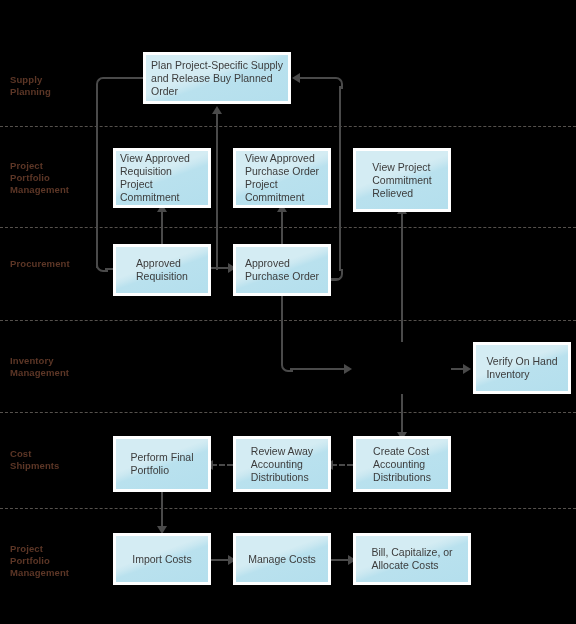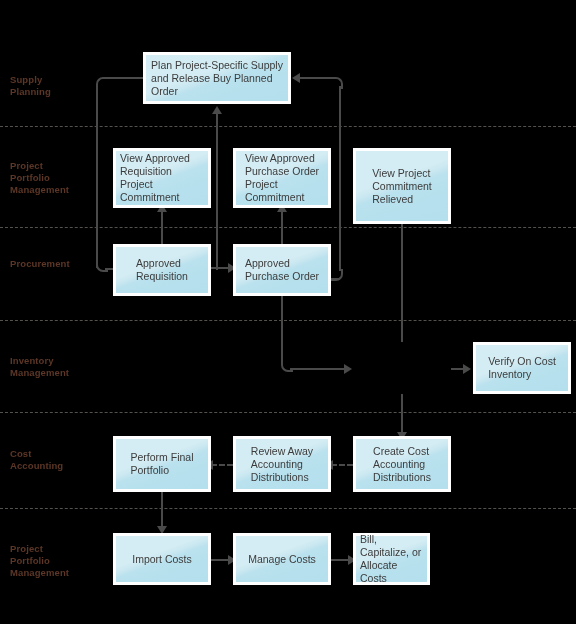--- a/index.html
+++ b/index.html
@@ -103,21 +103,21 @@
 
   <div class="lane-label" style="left:10px; top:68px;margin-top:6px;">Supply
 Planning</div>
   <div class="lane-label" style="left:10px; top:160px;">Project
 Portfolio
 Management</div>
   <div class="lane-label" style="left:10px; top:258px;text-align:center;">Procurement</div>
   <div class="lane-label" style="left:10px; top:355px;">Inventory
 Management</div>
   <div class="lane-label" style="left:10px; top:448px;">Cost
-Accounting</div>
+Shipments</div>
   <div class="lane-label" style="left:10px; top:543px;">Project
 Portfolio
 Management</div>
 
   <div class="conn h" style="left:104px; top:77px; width:40px;"></div>
   <div class="elbow tl" style="left:96px; top:77px; width:10px; height:10px;"></div>
   <div class="conn v" style="left:96px; top:86px; height:182px;"></div>
   <div class="elbow bl" style="left:96px; top:260px; width:10px; height:10px;"></div>
   <div class="conn h" style="left:105px; top:268px; width:12px;"></div>
   <div class="arrow right" style="left:114px; top:265px;"></div>
@@ -182,39 +182,39 @@
 Commitment</span>
   </div>
 
   <div class="node" style="left:233px; top:148px; width:98px; height:60px;">
     <span>View Approved
 Purchase Order
 Project
 Commitment</span>
   </div>
 
-  <div class="node" style="left:353px; top:148px; width:98px; height:76px;">
+  <div class="node" style="left:353px; top:148px; width:98px; height:64px;">
     <span>View Project
 Commitment
 Relieved</span>
   </div>
 
   <div class="node" style="left:113px; top:244px; width:98px; height:52px;">
     <span>Approved
 Requisition</span>
   </div>
 
   <div class="node" style="left:233px; top:244px; width:98px; height:52px;">
     <span>Approved
 Purchase Order</span>
   </div>
 
 
   <div class="node" style="left:473px; top:342px; width:98px; height:52px;">
-    <span>Verify On Cost
+    <span>Verify On Hand
 Inventory</span>
   </div>
 
   <div class="node" style="left:113px; top:436px; width:98px; height:56px;">
     <span>Perform Final
 Portfolio</span>
   </div>
 
   <div class="node" style="left:233px; top:436px; width:98px; height:56px;">
     <span>Review Away
@@ -229,18 +229,18 @@
   </div>
 
   <div class="node" style="left:233px; top:533px; width:98px; height:52px;">
     <span>Manage Costs</span>
   </div>
 
   <div class="node" style="left:113px; top:533px; width:98px; height:52px;">
     <span>Import Costs</span>
   </div>
 
-  <div class="node" style="left:353px; top:533px; width:77px; height:52px;">
+  <div class="node" style="left:353px; top:533px; width:118px; height:52px;">
     <span>Bill, Capitalize, or
 Allocate Costs</span>
   </div>
 
 </div>
 
 </body></html>

